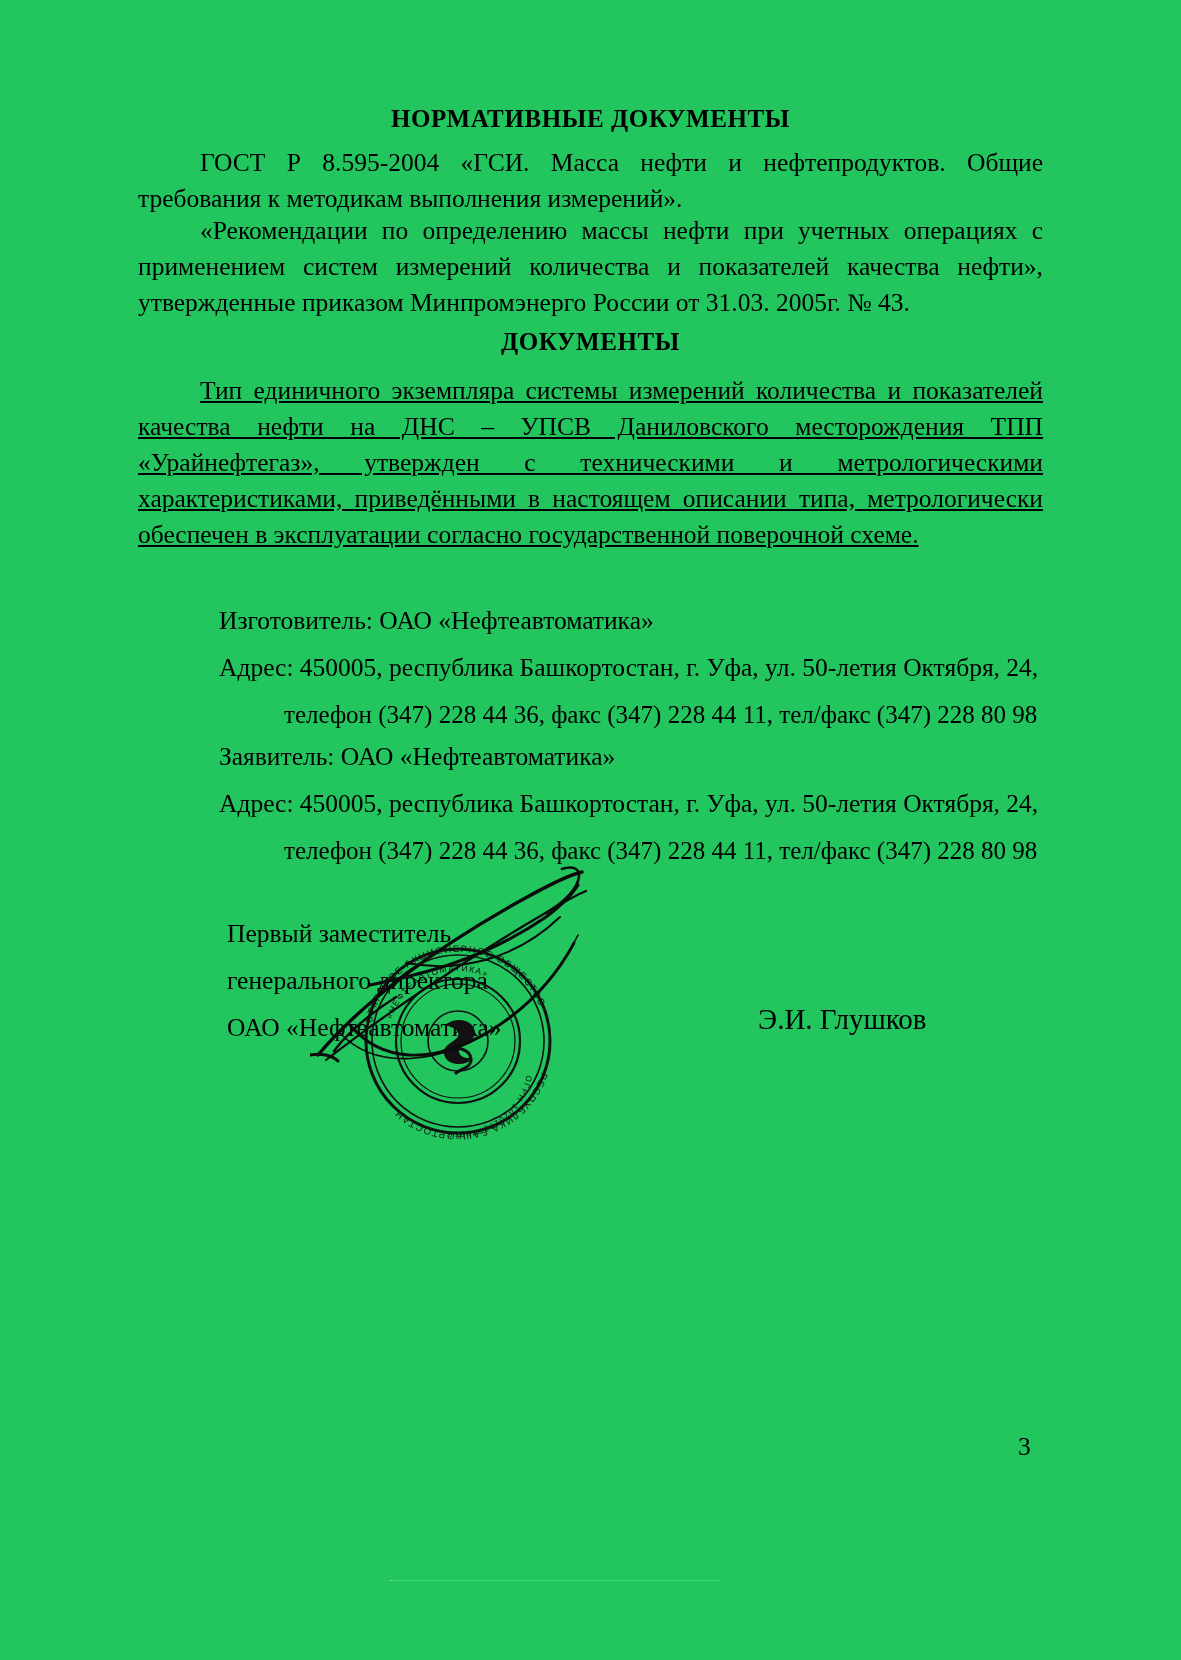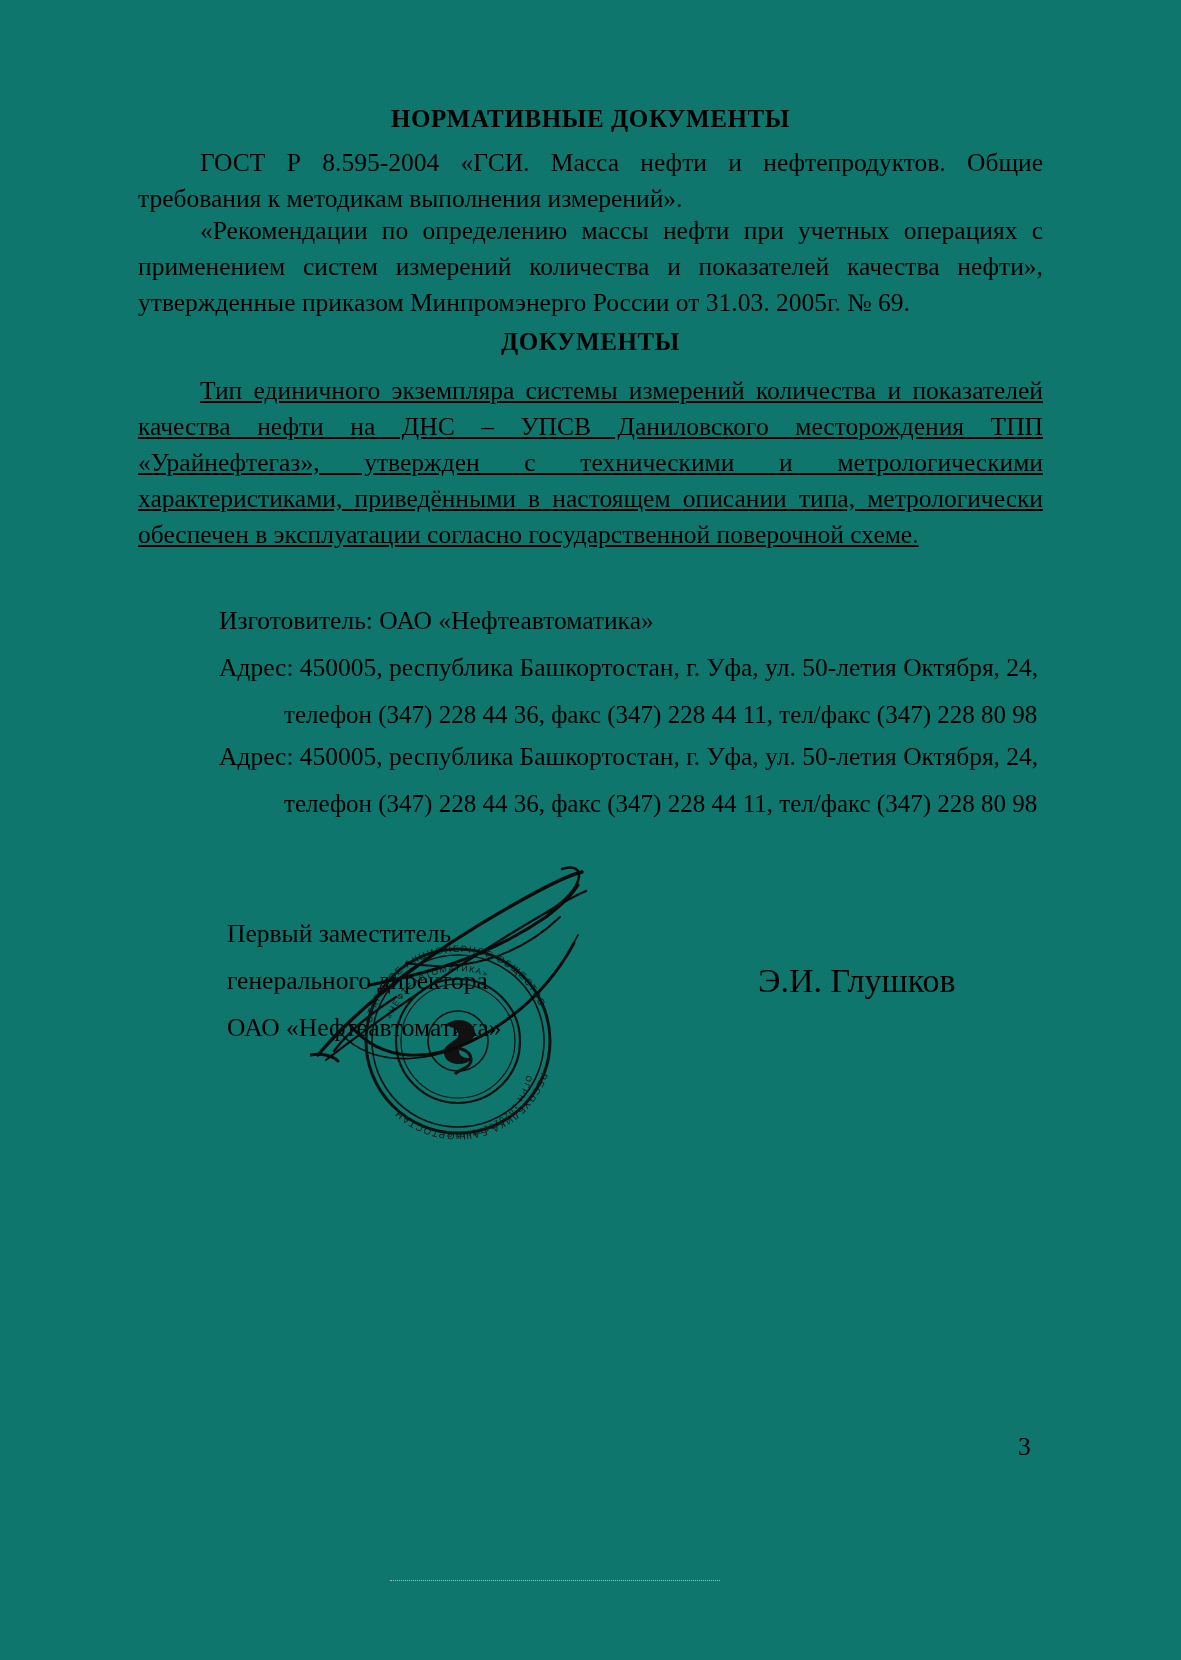--- a/index.html
+++ b/index.html
@@ -8,21 +8,21 @@
     background: #ffffff;
   }
   body {
     font-family: "Liberation Serif", "DejaVu Serif", serif;
     color: #000000;
   }
   .page {
     position: relative;
     width: 1181px;
     height: 1660px;
-    background: #0f766e;
+    background: #22c55e;
     overflow: hidden;
   }
   .content {
     position: absolute;
     left: 138px;
     top: 0;
     width: 905px;
     height: 1660px;
   }
   .section-heading {
@@ -63,22 +63,22 @@
   #para-conclusion  { position: absolute; left: 0; top: 373px; width: 905px; text-decoration: underline; }
 
   #manufacturer-block { position: absolute; left: 70px; top: 592px; }
   #applicant-block    { position: absolute; left: 70px; top: 728px; }
   .contact-indent { padding-left: 68px; }
 
   #signature-block { position: absolute; left: 78px; top: 905px; }
   #signer-name {
     position: absolute;
     left: 620px;
-    top: 962px;
-    font-size: 34px;
+    top: 1003px;
+    font-size: 29px;
     white-space: nowrap;
   }
   #page-number {
     position: absolute;
     left: 880px;
     top: 1432px;
     font-size: 25.5px;
   }
 
   
@@ -102,33 +102,34 @@
 </head>
 <body>
 
 <div class="page">
   <div class="content">
 
     <h2 id="heading-normative" class="section-heading">НОРМАТИВНЫЕ ДОКУМЕНТЫ</h2>
 
     <p id="para-gost" class="para indent">ГОСТ Р 8.595-2004 «ГСИ. Масса нефти и нефтепродуктов. Общие требования к методикам выполнения измерений».</p>
 
-    <p id="para-recommend" class="para indent">«Рекомендации по определению массы нефти при учетных операциях с применением систем измерений количества и показателей качества нефти», утвержденные приказом Минпромэнерго России от 31.03. 2005г. № 69.</p>
+    <p id="para-recommend" class="para indent">«Рекомендации по определению массы нефти при учетных операциях с применением систем измерений количества и показателей качества нефти», утвержденные приказом Минпромэнерго России от 31.03. 2005г. № 43.</p>
 
     <h2 id="heading-conclusion" class="section-heading">ДОКУМЕНТЫ</h2>
 
     <p id="para-conclusion" class="para indent">Тип единичного экземпляра системы измерений количества и показателей качества нефти  на   ДНС – УПСВ Даниловского месторождения ТПП «Урайнефтегаз», утвержден с техническими и метрологическими характеристиками, приведёнными в настоящем описании типа, метрологически обеспечен  в эксплуатации согласно государственной поверочной схеме.</p>
 
     <div id="manufacturer-block">
       <p class="block-line">Изготовитель: ОАО «Нефтеавтоматика»</p>
       <p class="block-line">Адрес: 450005, республика Башкортостан, г. Уфа, ул. 50-летия Октября, 24,</p>
       <p class="contact-line contact-indent">телефон (347) 228 44 36, факс (347) 228 44 11, тел/факс (347) 228 80 98</p>
     </div>
 
     <div id="applicant-block">
+      <p class="block-line">Заявитель: ОАО «Нефтеавтоматика»</p>
       <p class="block-line">Адрес: 450005, республика Башкортостан, г. Уфа, ул. 50-летия Октября, 24,</p>
       <p class="contact-line contact-indent">телефон (347) 228 44 36, факс (347) 228 44 11, тел/факс (347) 228 80 98</p>
     </div>
 
     <div id="signature-block">
       <p class="block-line">Первый заместитель</p>
       <p class="block-line">генерального директора</p>
       <p class="block-line">ОАО «Нефтеавтоматика»</p>
     </div>
 

